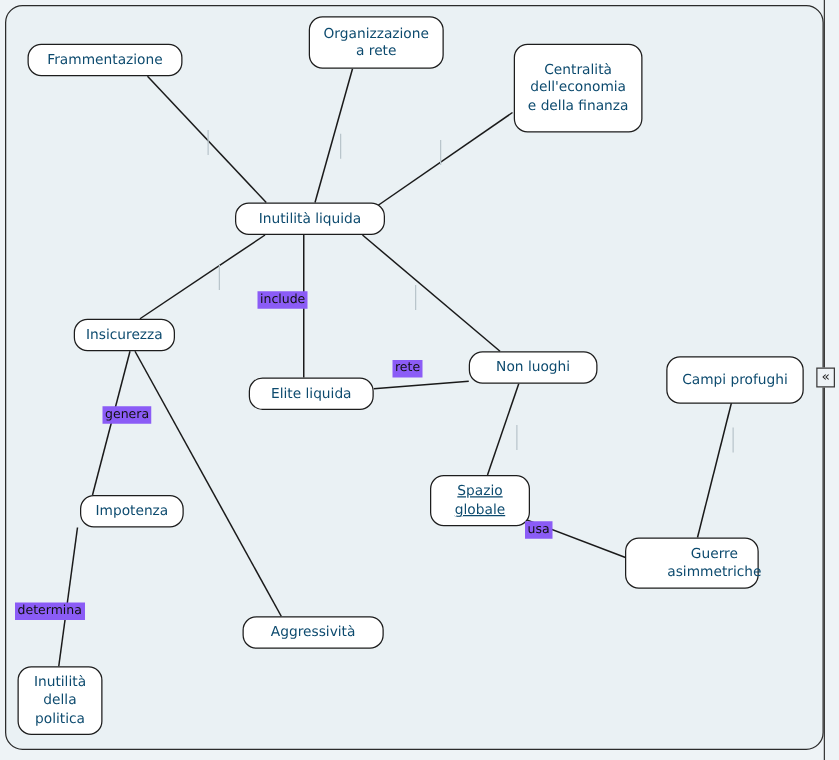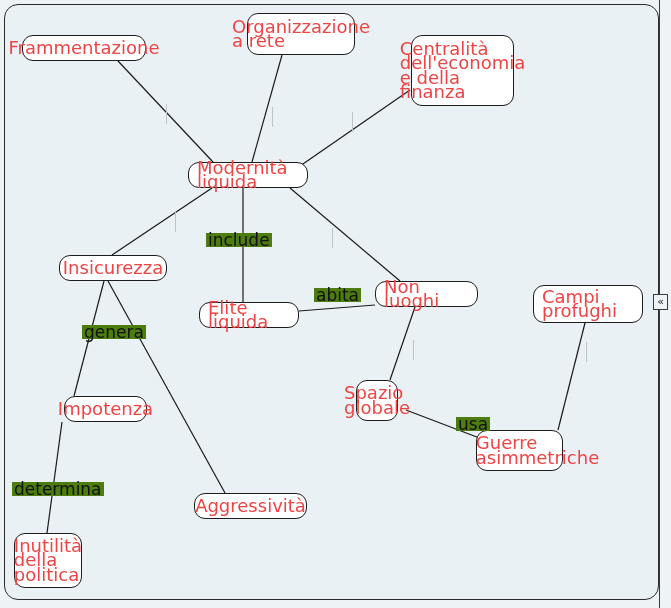--- a/index.html
+++ b/index.html
@@ -30,32 +30,33 @@
   }
   .node{
     position:absolute;
     box-sizing:border-box;
     background:#ffffff;
     border:1.5px solid #1d1d1d;
     border-radius:11px;
     display:flex;
     align-items:center;
     justify-content:center;
-    color:#ef4444;
-    font-size:18px;
+    text-align:center;
+    color:#0c4a6e;
+    font-size:11px;
     line-height:14.5px;
     padding:3px 8px;
     white-space:pre-line;
   }
   .elabel{
     position:absolute;
     color:#111111;
-    font-size:17px;
+    font-size:10px;
     line-height:14px;
-    background:#4d7c0f;
+    background:#8b5cf6;
     padding:0 2px;
     white-space:nowrap;
   }
   .tick{
     position:absolute;
     width:1.4px;
     background:#b9c5cb;
   }
   #collapse-btn{
     position:absolute;
@@ -100,42 +101,42 @@
       <line x1="588" y1="311" x2="558" y2="430" stroke="#1a1a1a" stroke-width="1.2"></line>
     </svg>
 
   <div id="nodes">
       <div class="node" style="left: 22px; top: 35px; width: 124px; height: 26px;">Frammentazione</div>
       <div class="node" style="left: 247px; top: 13px; width: 108px; height: 42px;">Organizzazione
 a rete</div>
       <div class="node" style="left: 411px; top: 35px; width: 103px; height: 71px;">Centralità
 dell'economia
 e della finanza</div>
-      <div class="node" style="left: 188px; top: 162px; width: 120px; height: 26px;">Modernità liquida</div>
-      <div class="node" style="left: 59px; top: 255px; width: 108px; height: 26px;">Insicurezza</div>
+      <div class="node" style="left: 188px; top: 162px; width: 120px; height: 26px;">Inutilità liquida</div>
+      <div class="node" style="left: 59px; top: 255px; width: 81px; height: 26px;">Insicurezza</div>
       <div class="node" style="left: 199px; top: 302px; width: 100px; height: 26px;">Elite liquida</div>
       <div class="node" style="left: 375px; top: 281px; width: 103px; height: 26px;">Non luoghi</div>
       <div class="node" style="left: 533px; top: 285px; width: 110px; height: 38px;">Campi profughi</div>
       <div class="node" style="left: 24px; top: 396px; width: 83px; height: 26px; margin-left: 40px;">Impotenza</div>
-      <div class="node" style="left: 356px; top: 380px; width: 42px; height: 41px;">Spazio
+      <div class="node" style="left: 344px; top: 380px; width: 80px; height: 41px; text-decoration: underline;">Spazio
 globale</div>
-      <div class="node" style="left: 476px; top: 430px; width: 87px; height: 41px; padding-left: 44px;">Guerre
+      <div class="node" style="left: 500px; top: 430px; width: 107px; height: 41px; padding-left: 44px;">Guerre
 asimmetriche</div>
       <div class="node" style="left: 194px; top: 493px; width: 113px; height: 26px;">Aggressività</div>
       <div class="node" style="left: 14px; top: 533px; width: 68px; height: 55px;">Inutilità
 della
 politica</div>
     </div>
 
   <div id="labels">
       <div class="elabel" style="left: 206px; top: 233px;">include</div>
-      <div class="elabel" style="left: 314px; top: 288px;">abita</div>
+      <div class="elabel" style="left: 314px; top: 288px;">rete</div>
       <div class="elabel" style="left: 82px; top: 325px;">genera</div>
       <div class="elabel" style="left: 12px; top: 482px;">determina</div>
-      <div class="elabel" style="left: 456px; top: 417px;">usa</div>
+      <div class="elabel" style="left: 420px; top: 417px;">usa</div>
     </div>
 
   <div id="ticks">
       <div class="tick" style="left: 166px; top: 104px; height: 20px;"></div>
       <div class="tick" style="left: 272px; top: 107px; height: 20px;"></div>
       <div class="tick" style="left: 352px; top: 112px; height: 20px;"></div>
       <div class="tick" style="left: 175px; top: 212px; height: 20px;"></div>
       <div class="tick" style="left: 332px; top: 228px; height: 20px;"></div>
       <div class="tick" style="left: 413px; top: 340px; height: 20px;"></div>
       <div class="tick" style="left: 586px; top: 342px; height: 20px;"></div>

